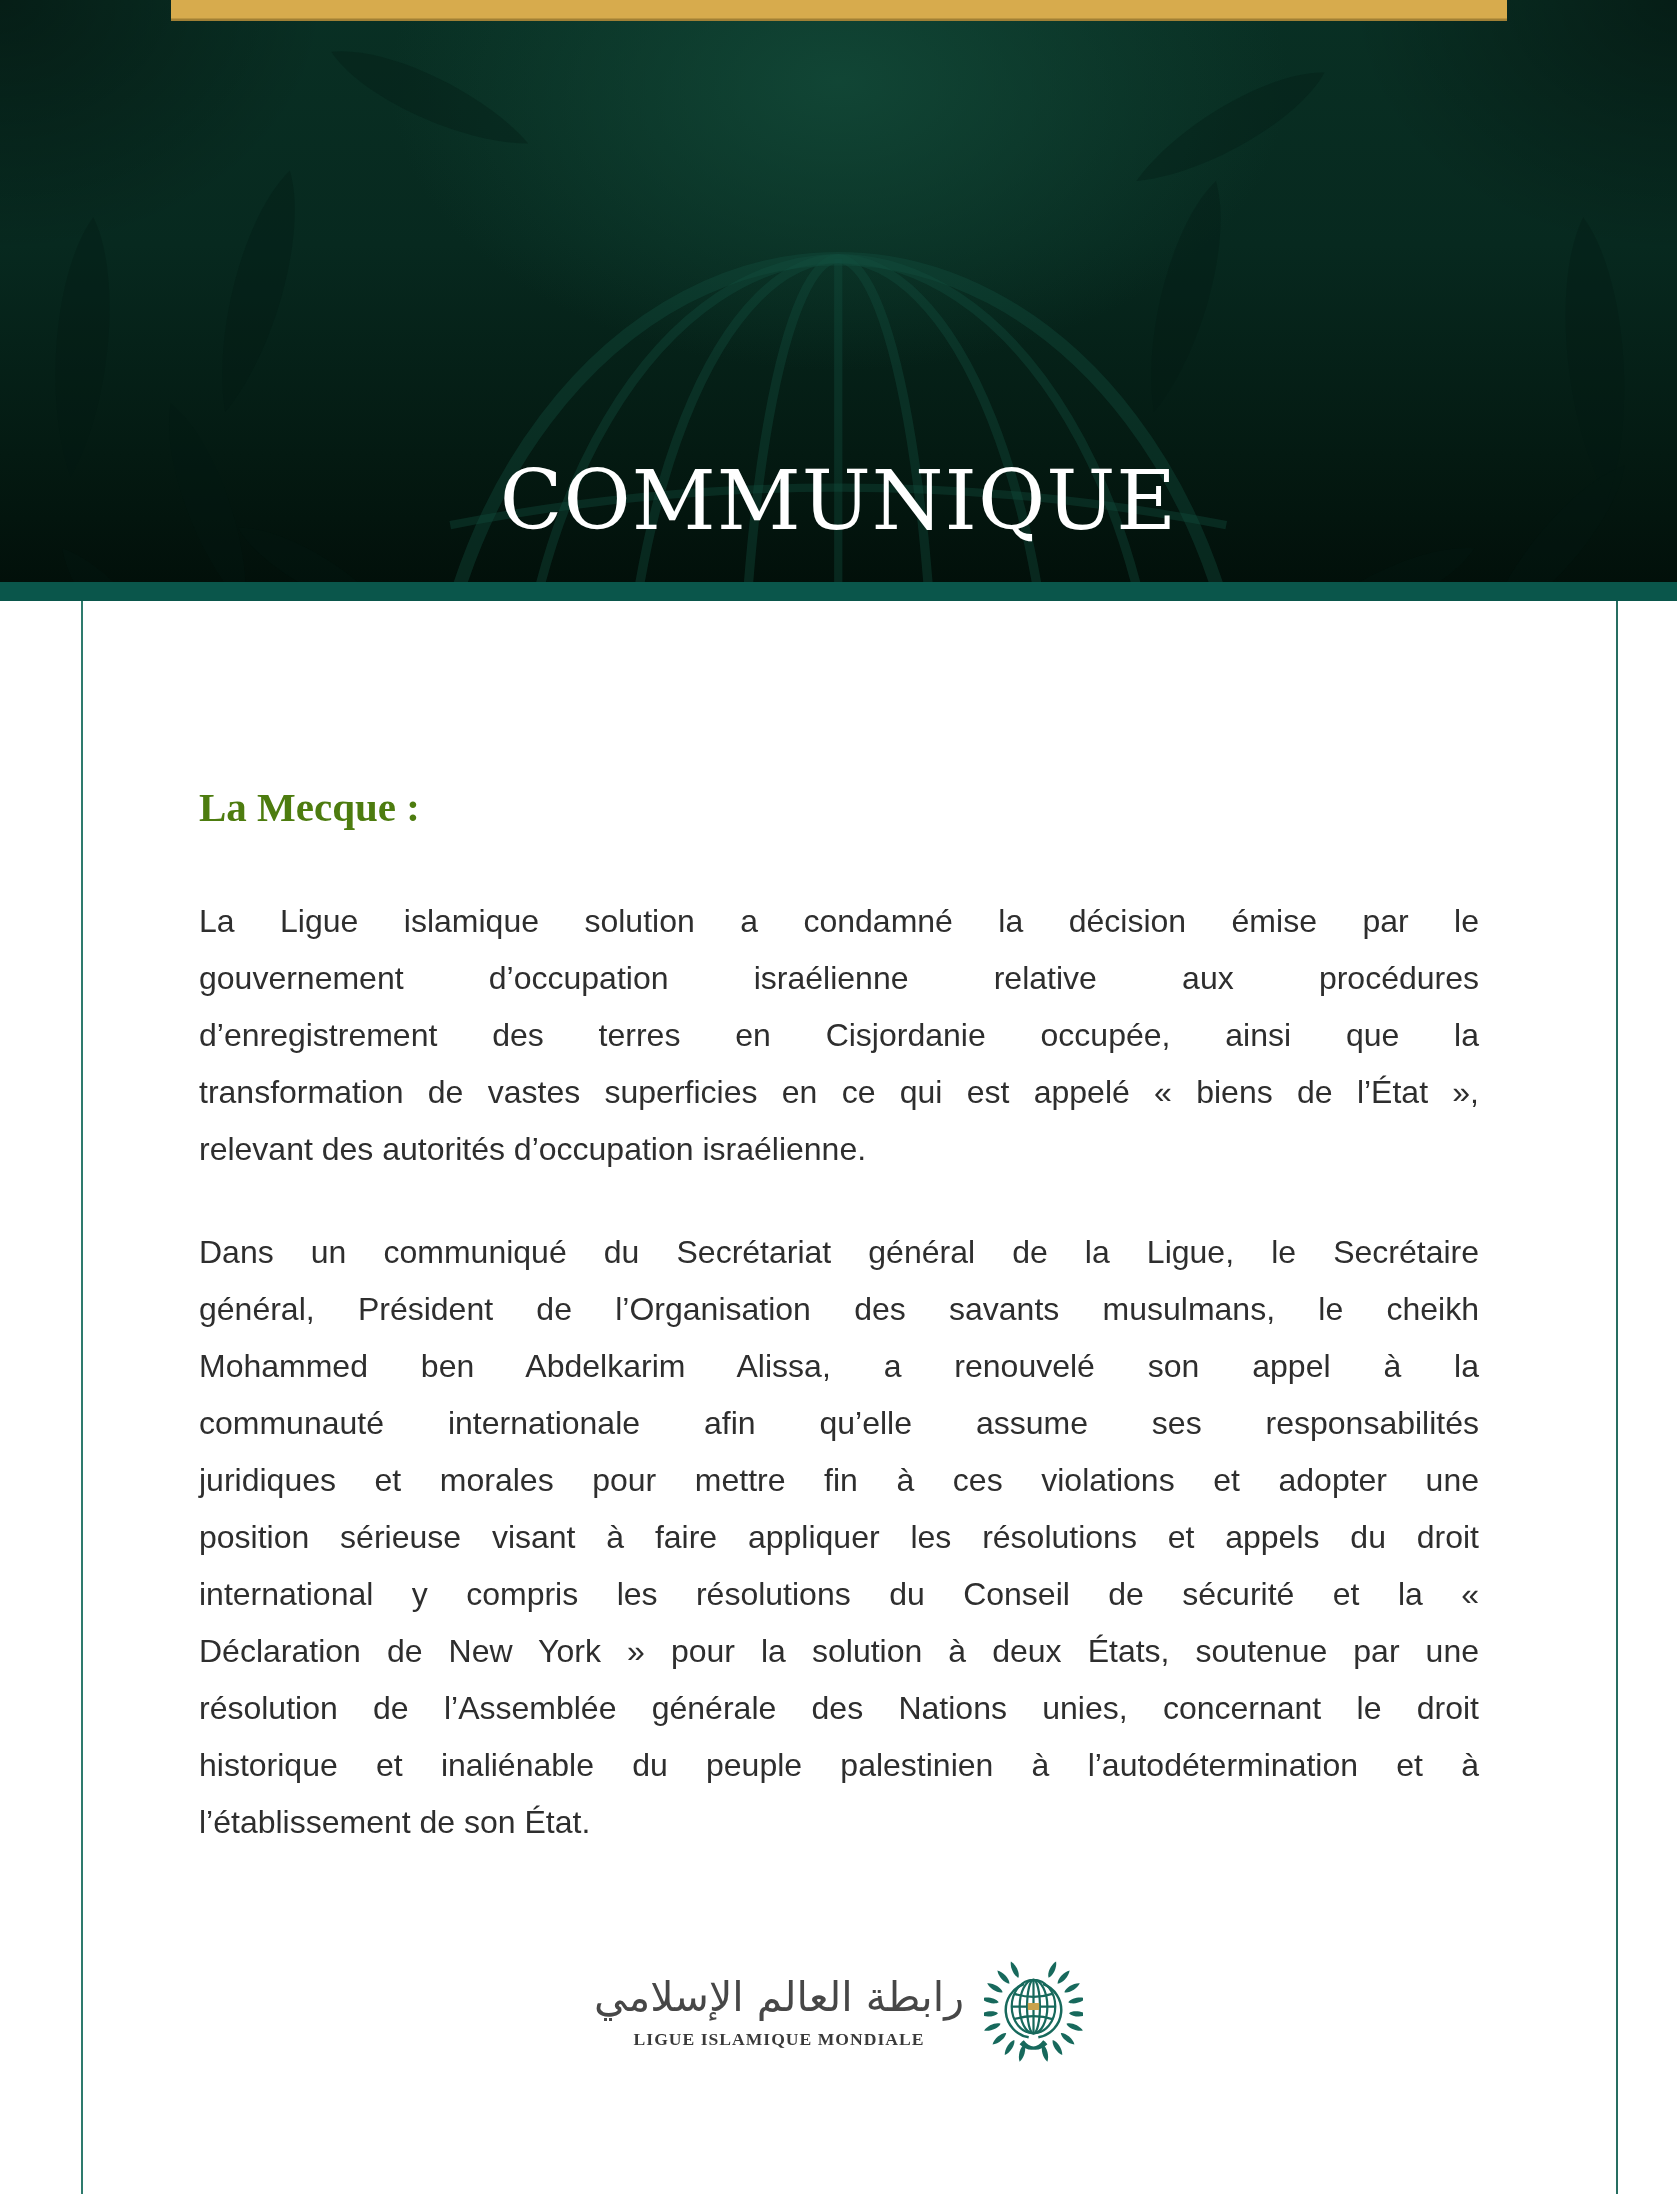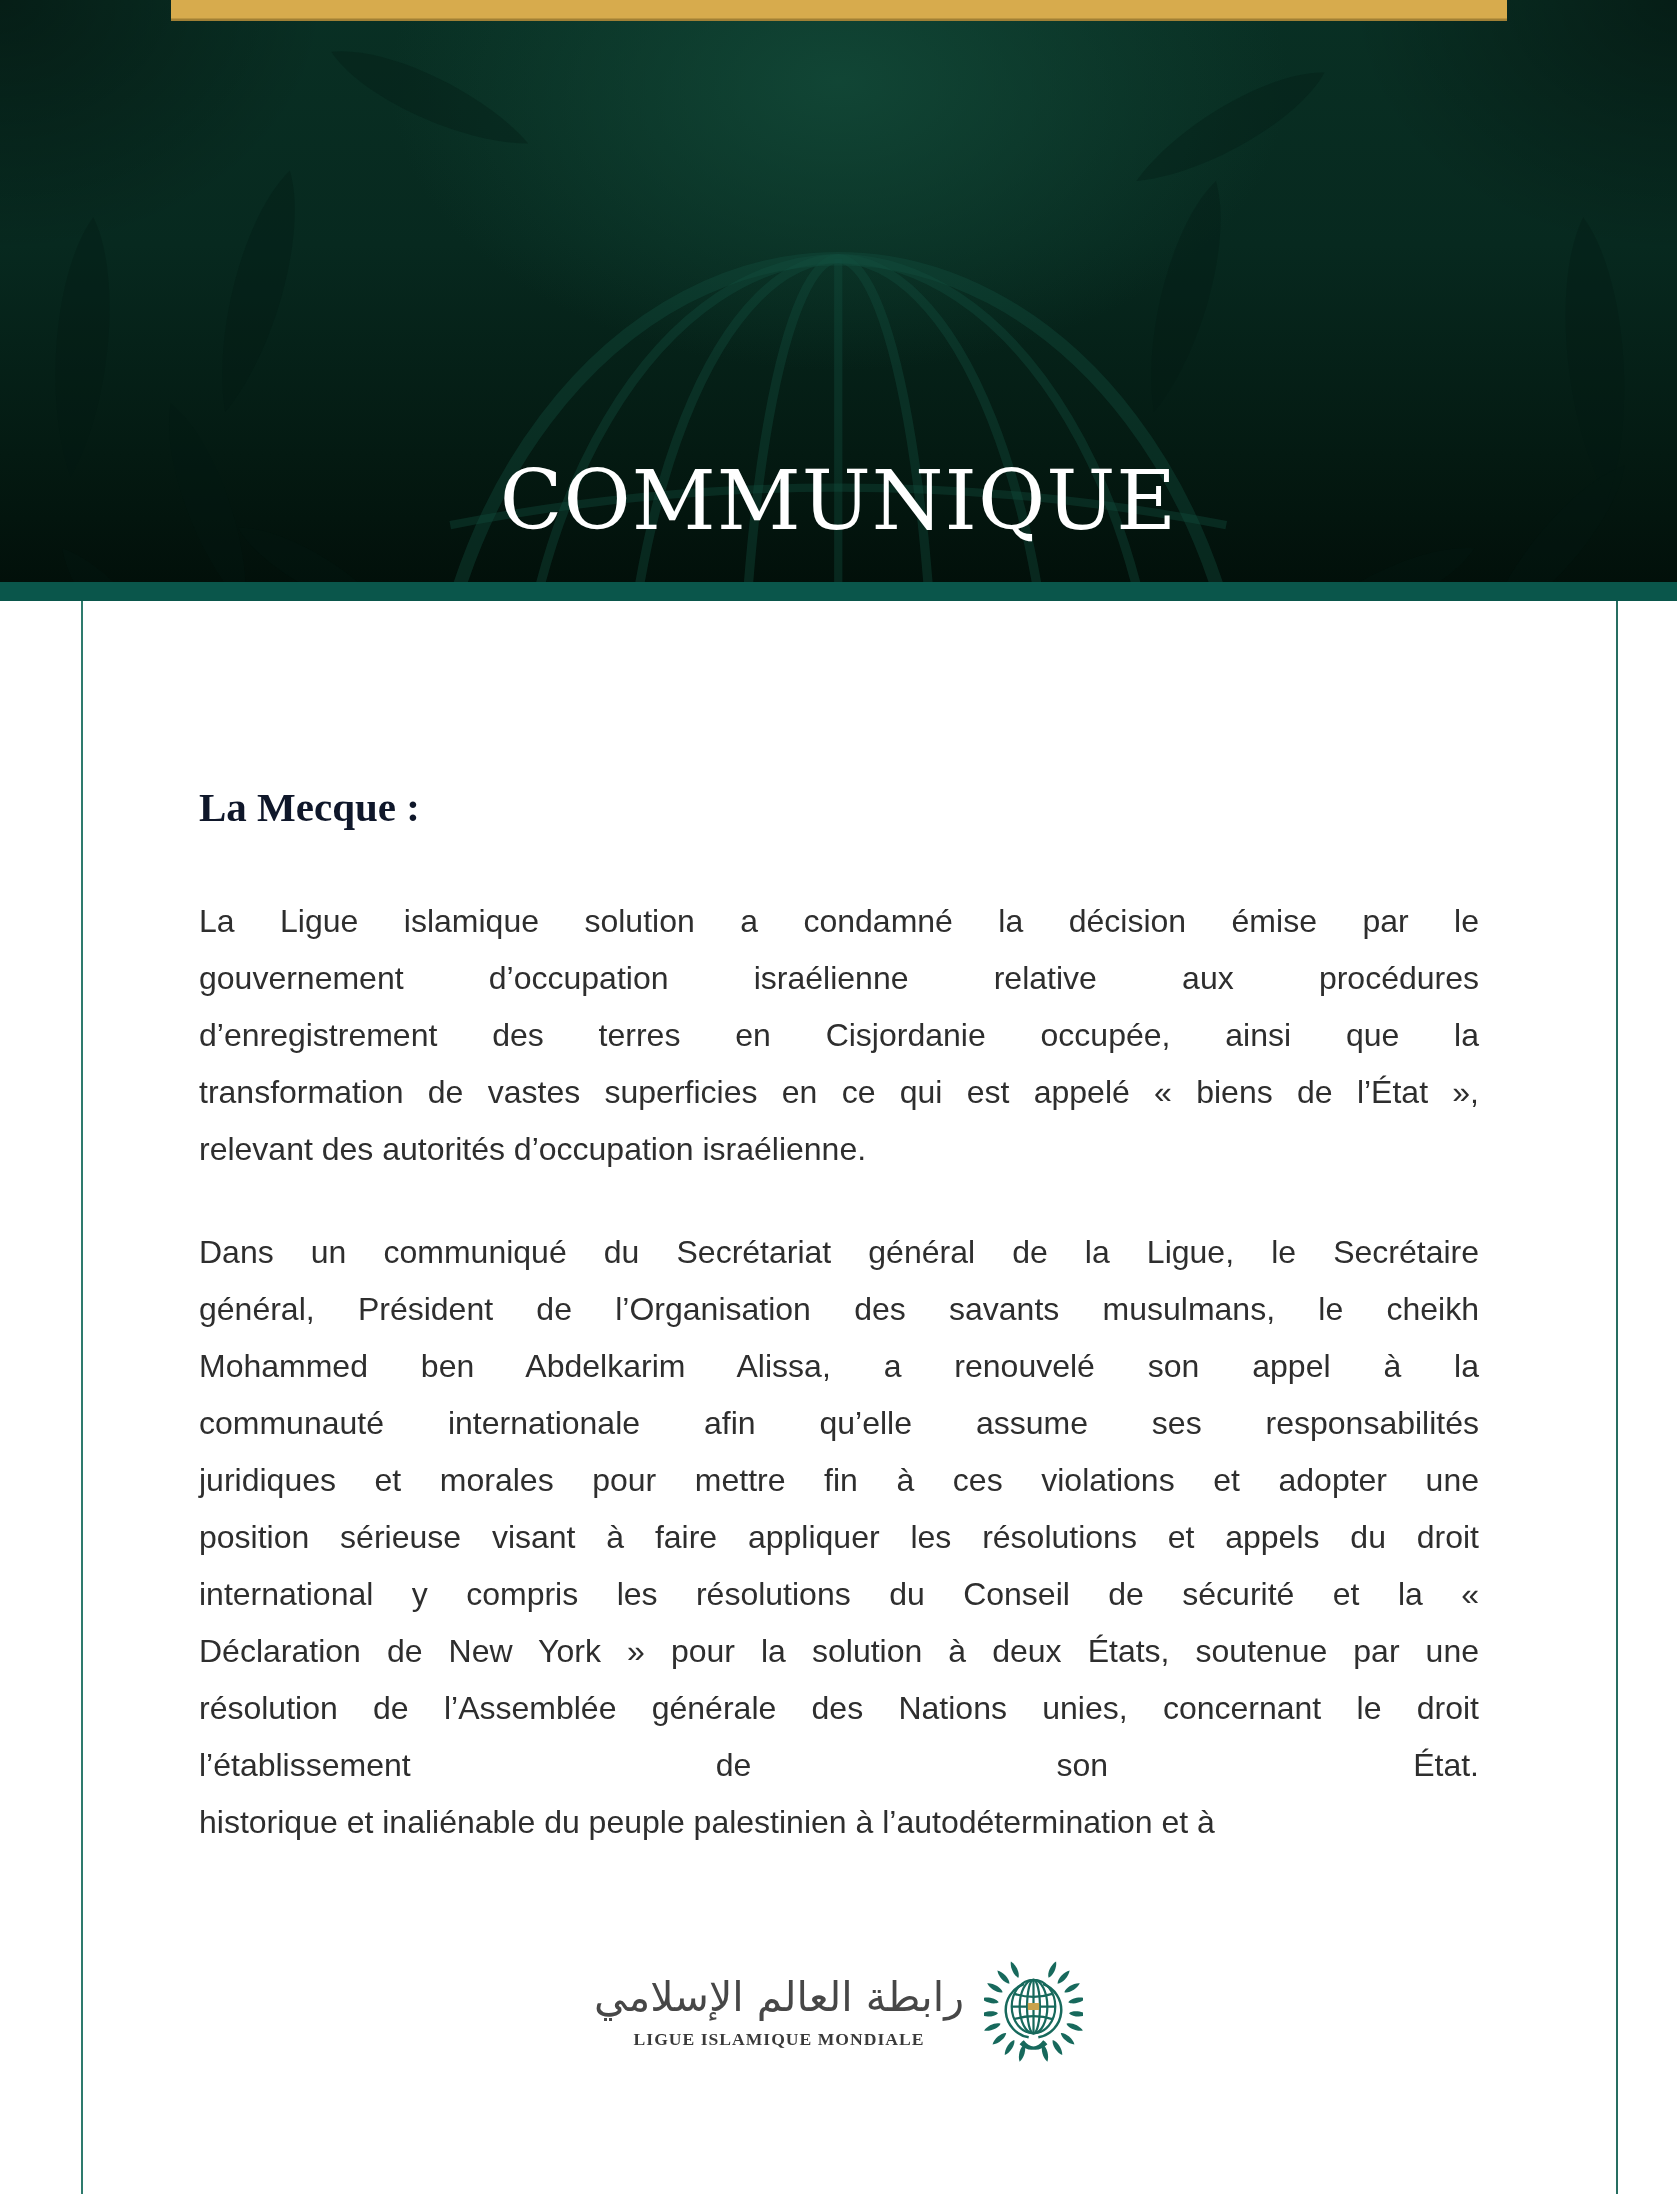--- a/index.html
+++ b/index.html
@@ -47,21 +47,21 @@
 
   
   .content {
     position:absolute; left:199px; top:601px; width:1280px;
     color:#2e2e2e;
   }
   .dateline {
     margin:182px 0 0 0;
     font-family:"Liberation Serif","DejaVu Serif",serif;
     font-weight:700; font-size:41px; line-height:48px;
-    color:#0f172a;
+    color:#4d7c0f;
   }
   .para { font-size:32px; line-height:57px; }
   .para-1 { margin-top:62px; }
   .para-2 { margin-top:46px; }
   .line { text-align:justify; text-align-last:justify; }
   .line:last-child { text-align-last:left; }
 
   
   .logo {
     position:absolute; left:0; top:1957px; width:100%;
@@ -133,22 +133,22 @@
   <div class="para para-2">
     <div class="line">Dans un communiqué du Secrétariat général de la Ligue, le Secrétaire</div>
     <div class="line">général, Président de l’Organisation des savants musulmans, le cheikh</div>
     <div class="line">Mohammed ben Abdelkarim Alissa, a renouvelé son appel à la</div>
     <div class="line">communauté internationale afin qu’elle assume ses responsabilités</div>
     <div class="line">juridiques et morales pour mettre fin à ces violations et adopter une</div>
     <div class="line">position sérieuse visant à faire appliquer les résolutions et appels du droit</div>
     <div class="line">international y compris les résolutions du Conseil de sécurité et la «</div>
     <div class="line">Déclaration de New York » pour la solution à deux États, soutenue par une</div>
     <div class="line">résolution de l’Assemblée générale des Nations unies, concernant le droit</div>
+    <div class="line">historique et inaliénable du peuple palestinien à l’autodétermination et à</div>
     <div class="line">l’établissement de son État.</div>
-    <div class="line">historique et inaliénable du peuple palestinien à l’autodétermination et à</div>
   </div>
 </main>
 
 <footer class="logo">
   <div class="logo-text">
     <div class="logo-arabic">رابطة العالم الإسلامي</div>
     <div class="logo-latin">LIGUE ISLAMIQUE MONDIALE</div>
   </div>
 
   <svg width="99" height="108" viewBox="0 0 200 210">

